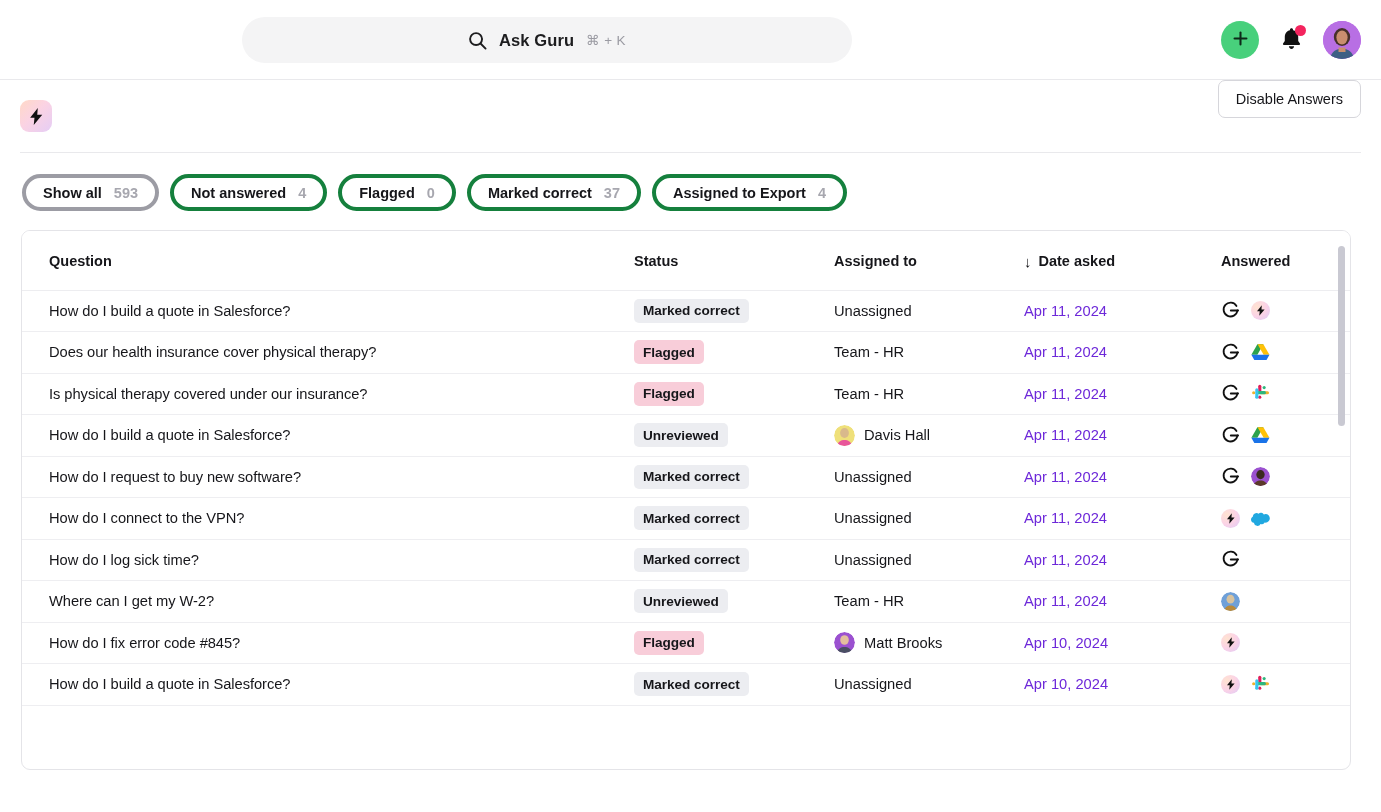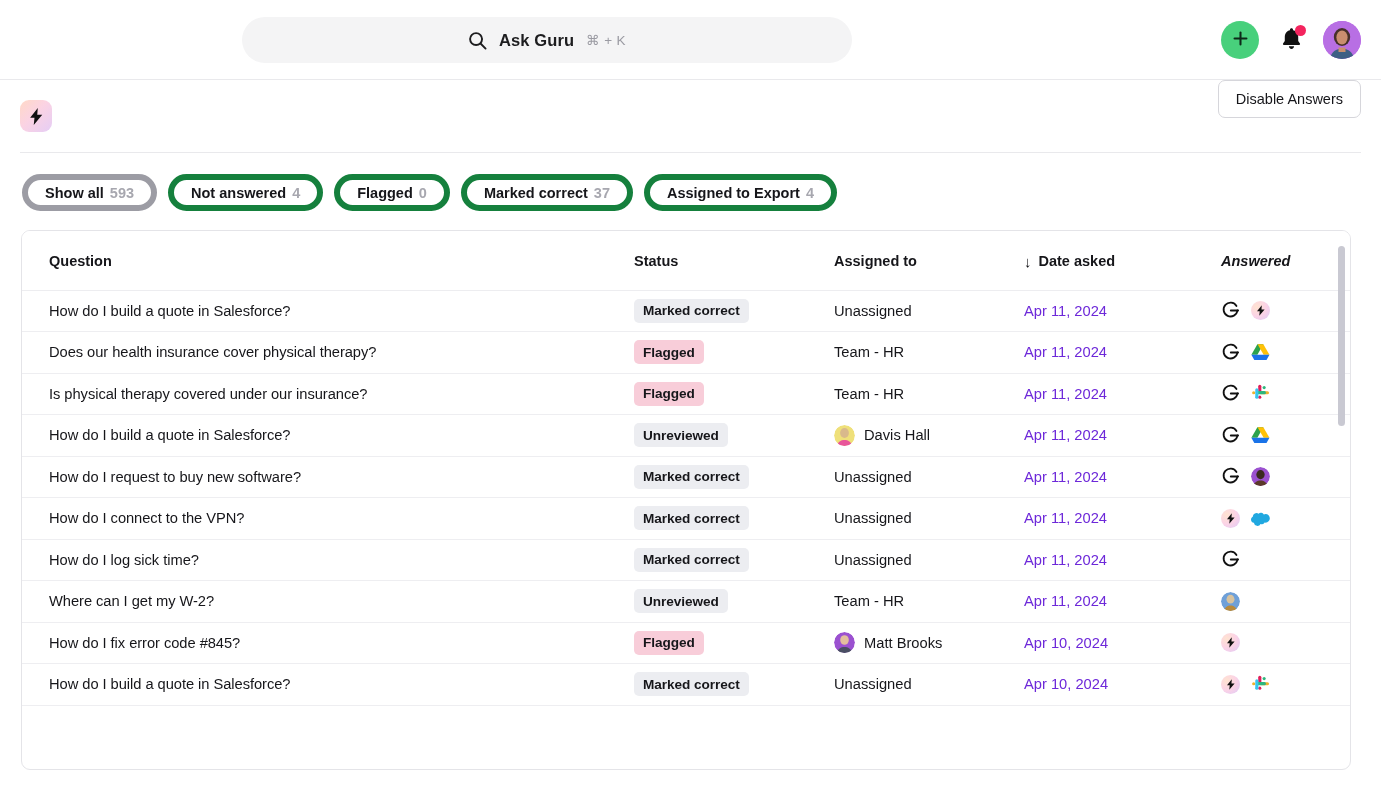--- a/index.html
+++ b/index.html
@@ -139,25 +139,25 @@
   
   .filters {
     display: flex;
     gap: 11px;
     padding: 21px 20px 0 22px;
   }
   .pill {
     height: 37px;
     padding: 0 17px;
     border-radius: 19px;
-    border: 6px solid #15803d;
+    border: 4px solid #15803d;
     background: #fff;
     display: flex;
     align-items: center;
-    gap: 6px;
+    gap: 12px;
     cursor: pointer;
     font-family: inherit;
   }
   .pill.active { border-color: #9c9ca4; }
   .pill-label {
     font-size: 14.5px;
     font-weight: 700;
     color: #16161a;
     white-space: nowrap;
   }
@@ -184,21 +184,21 @@
     font-weight: 700;
     color: #16161a;
     padding: 22px 0 20px 0;
     border-bottom: 1px solid #ededf0;
     background: #fff;
   }
   th.c-question { width: 612px; padding-left: 27px; }
   th.c-status   { width: 200px; }
   th.c-assigned { width: 190px; }
   th.c-date     { width: 197px; }
-  th.c-answered { width: 160px; font-style: italic; }
+  th.c-answered { width: 160px; }
   .sort-head { display: inline-flex; align-items: center; gap: 7px; }
   .sort-arrow { font-size: 15px; font-weight: 700; color: #16161a; line-height: 1; }
 
   tbody tr { border-bottom: 1px solid #eeeef1; }
   tbody td {
     padding: 0;
     height: 41.5px;
     font-size: 14.7px;
     color: #16161a;
     vertical-align: middle;

